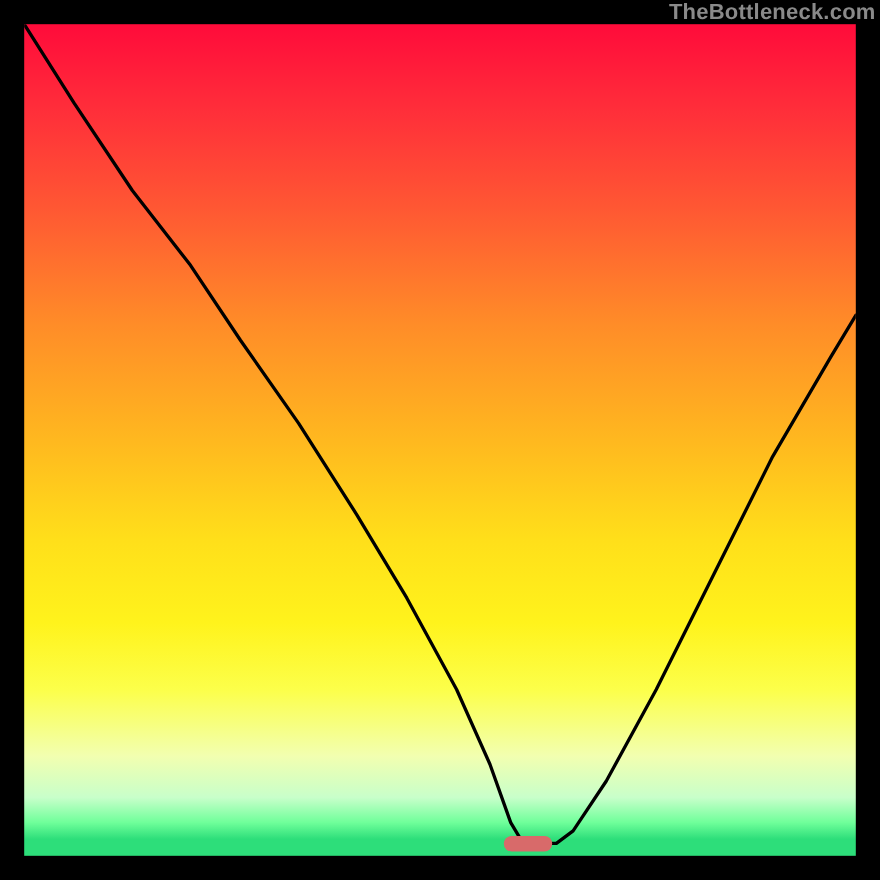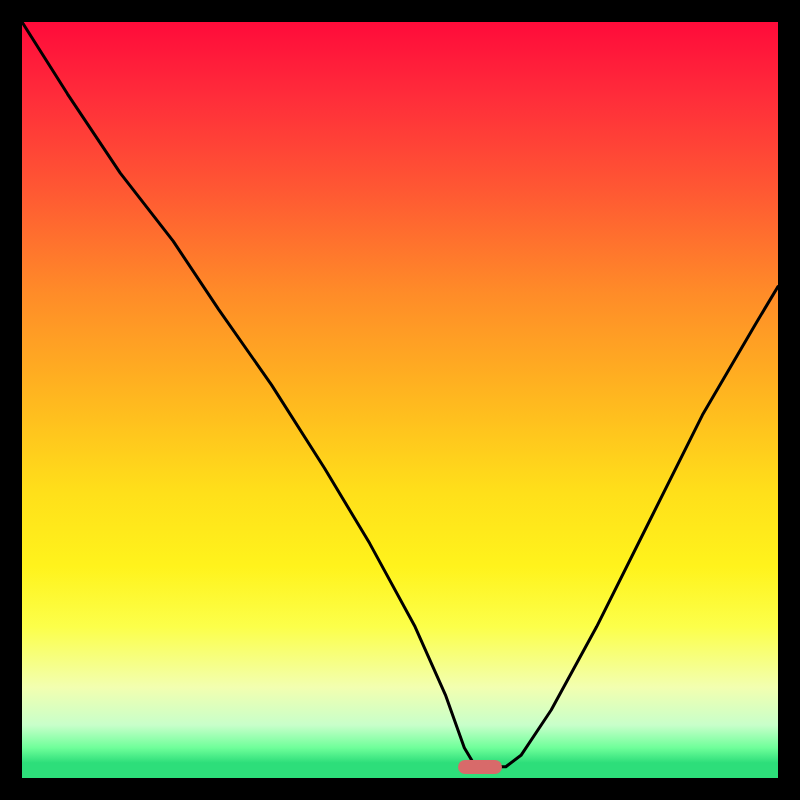--- a/index.html
+++ b/index.html
@@ -54,19 +54,20 @@
     font-weight: 600;
     color: #8a8a8a;
     letter-spacing: 0.2px;
     user-select: none;
   }
 </style>
 </head>
 <body>
 
 <div class="chart-container">
+  <div class="watermark">TheBottleneck.com</div>
   <div class="plot-area">
     <svg class="curve" viewBox="0 0 756 756" preserveAspectRatio="none">
       <path id="curve-path" fill="none" stroke="#000" stroke-width="3" stroke-linejoin="round" stroke-linecap="round" d="M0.0 0.0 L45.4 71.8 L98.3 151.2 L151.2 219.2 L196.6 287.3 L249.5 362.9 L302.4 446.0 L347.8 521.6 L393.1 604.8 L423.4 672.8 L442.3 725.8 L453.6 744.7 L483.8 744.7 L499.0 733.3 L529.2 688.0 L574.6 604.8 L627.5 499.0 L680.4 393.1 L733.3 302.4 L756.0 264.6"></path>
     </svg>
     <div id="marker" class="marker" style="left: 436.136px; top: 737.66px;"></div>
   </div>
 </div>
 
 </body></html>

